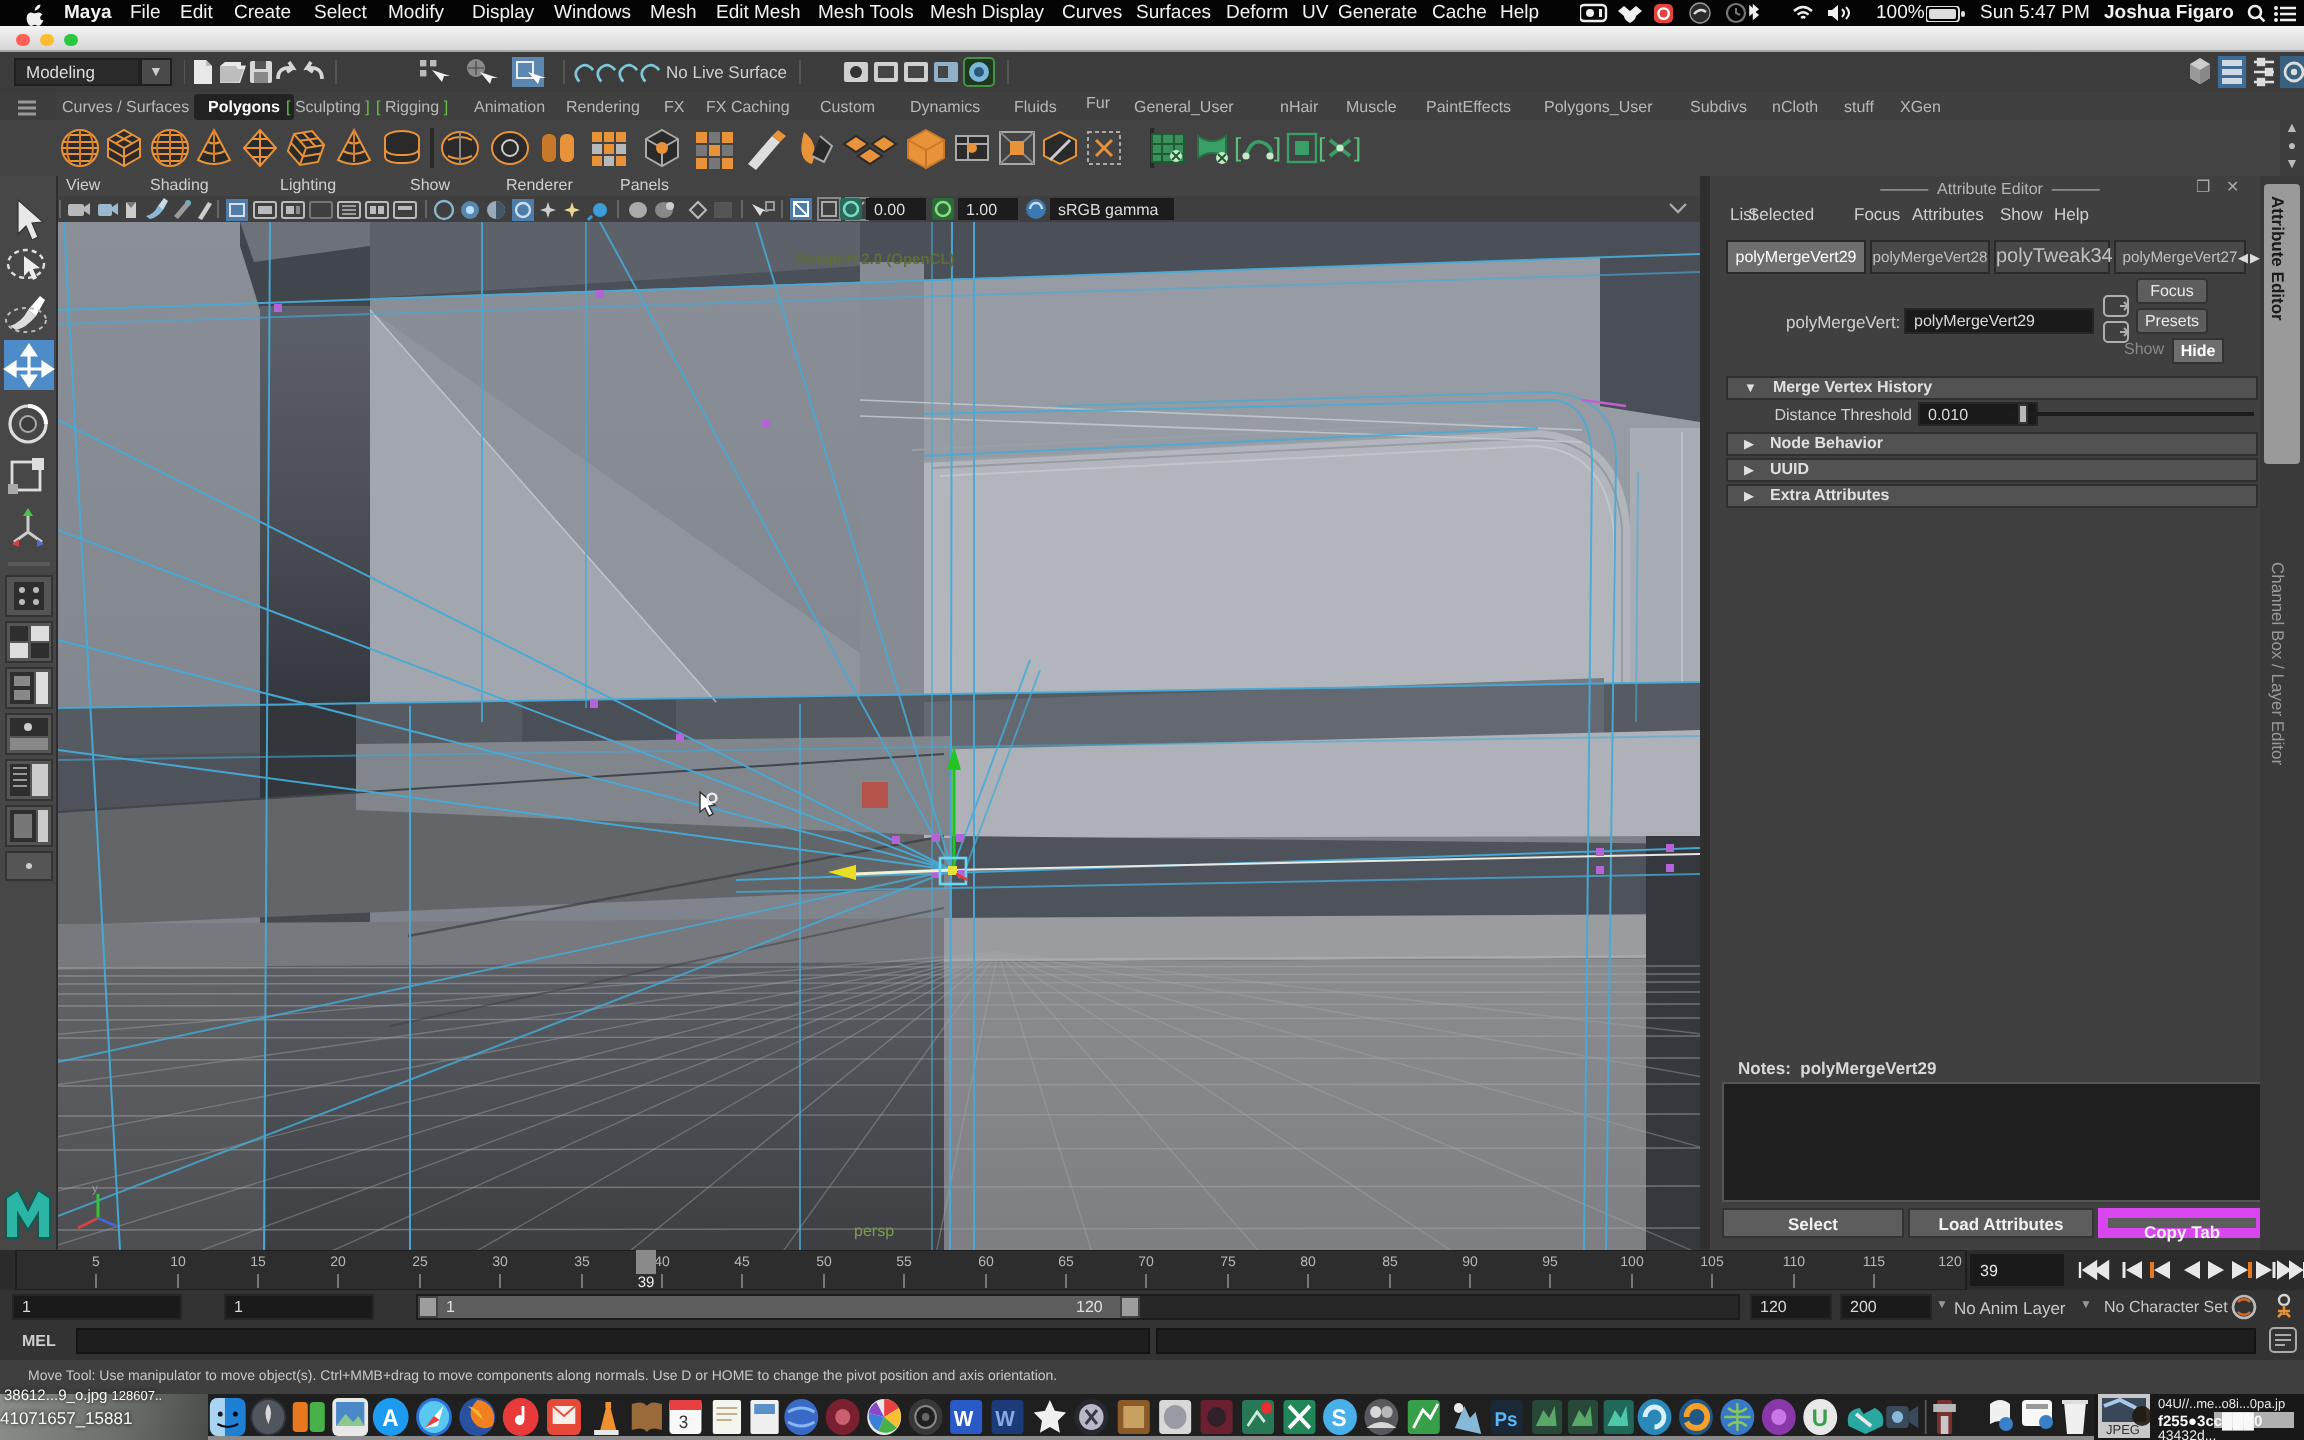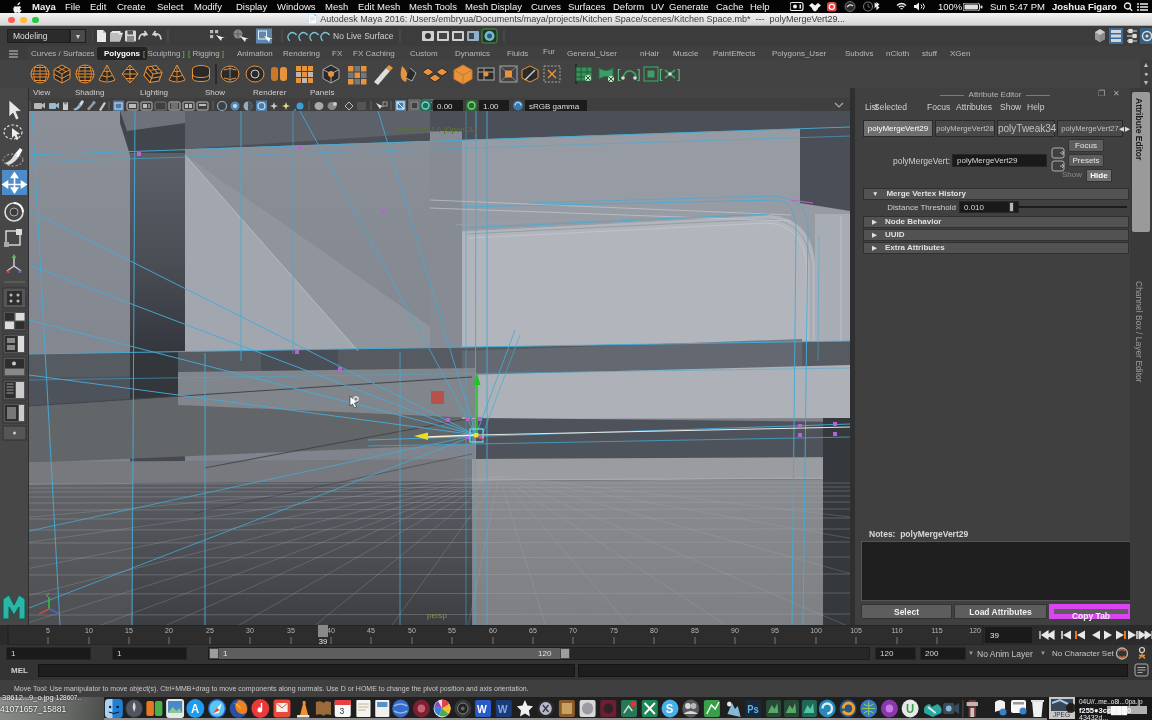--- a/index.html
+++ b/index.html
@@ -82,21 +82,20 @@
     <path d="M17 2 h8 M17 5 h8 M17 8 h8" stroke="#eee" stroke-width="1.3"></path>
       <circle cx="15" cy="2" r="1" fill="#eee"></circle>
       <circle cx="15" cy="5" r="1" fill="#eee"></circle>
       <circle cx="15" cy="8" r="1" fill="#eee"></circle>
   </svg>
 </div>
 <div id="titlebar" class="abs">
   <div class="tl" style="left:8px;background:#ff5f57;"></div>
   <div class="tl" style="left:20px;background:#febc2e;"></div>
   <div class="tl" style="left:32px;background:#28c840;"></div>
-  <div id="titletext">📄 Autodesk Maya 2016: /Users/embryua/Documents/maya/projects/Kitchen Space/scenes/Kitchen Space.mb* &nbsp;---&nbsp; polyMergeVert29...</div>
 </div>
 <div id="toolbar" class="abs">
   <div class="abs" style="left:7px;top:2.5px;width:63px;height:14px;background:#2b2b2b;border:1px solid #1f1f1f;color:#ddd;font-size:8.5px;line-height:13px;padding-left:5px;box-sizing:border-box;">Modeling</div>
   <div class="abs" style="left:70px;top:2.5px;width:16px;height:14px;background:#4a4a4a;border:1px solid #1f1f1f;box-sizing:border-box;color:#ccc;font-size:7px;text-align:center;line-height:13px;">▼</div>
   <svg class="abs" style="left:92px;top:1px;" width="1010" height="18" viewBox="0 0 1010 18">
     <path d="M0 3 v12" stroke="#555" fill="none"></path>
 
     <g>
       <path d="M5 3 h6 l3 3 v9 h-9 z" fill="#e8e8e8"></path>
         <path d="M11 3 l3 3 h-3 z" fill="#bbb"></path>

